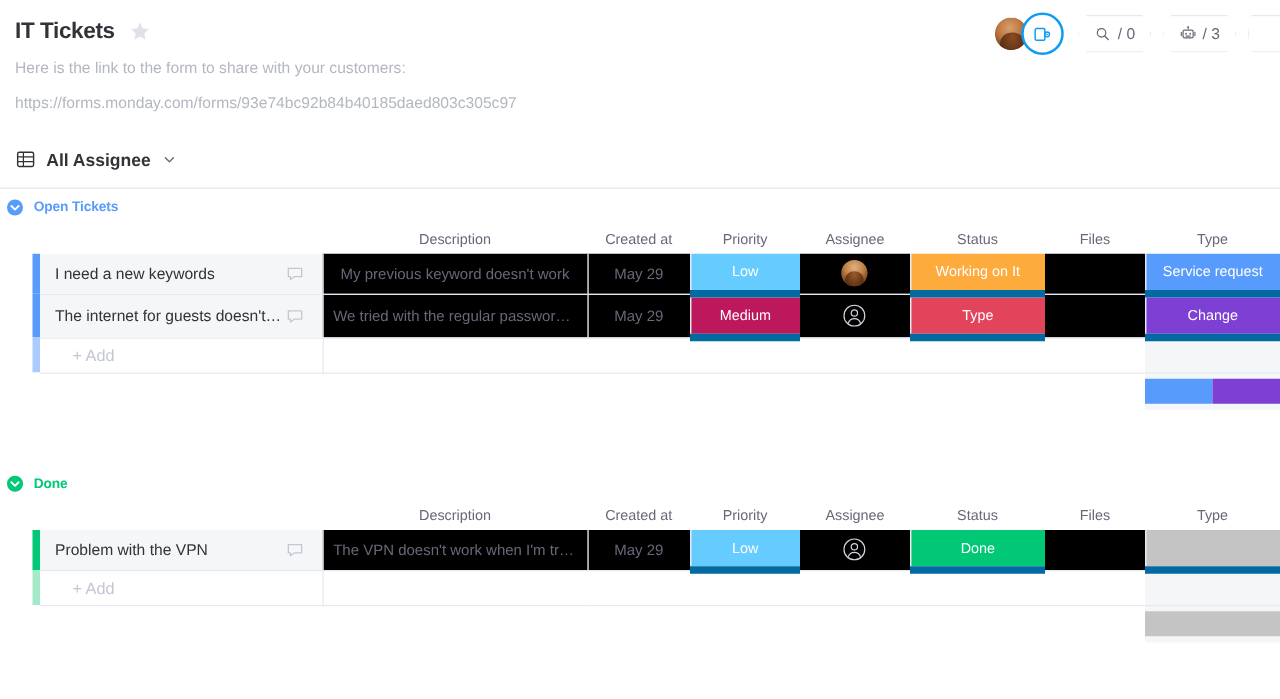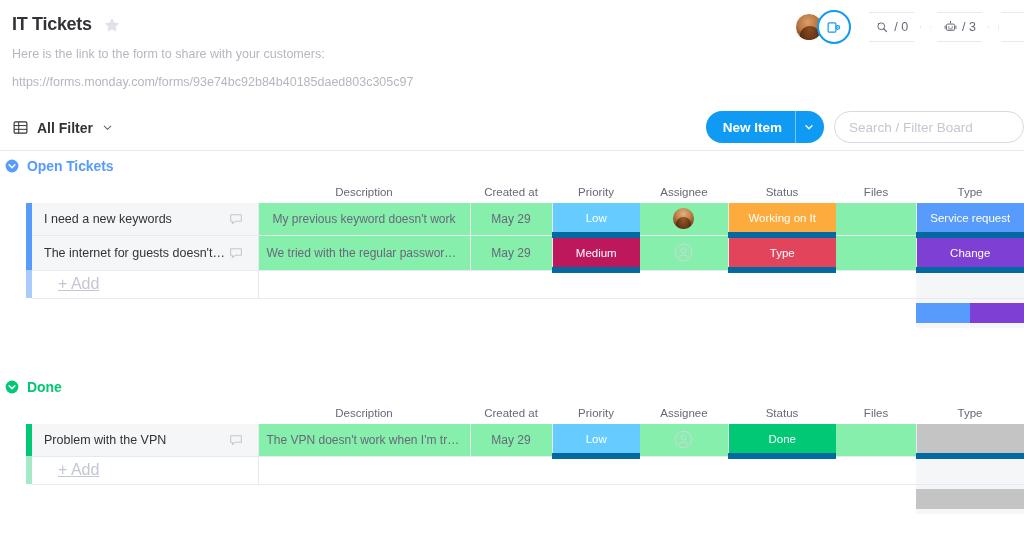--- a/index.html
+++ b/index.html
@@ -87,21 +87,21 @@
 
   
   .board-body { position: relative; }
 
   .group { position: relative; }
   .group-title-row {
     display: flex; align-items: center; gap: 7px;
     height: 30px; padding-left: 4px;
   }
   .group-toggle { width: 16px; height: 16px; display: block; cursor: pointer; }
-  .group-name { font-size: 14px; font-weight: bold; letter-spacing: -0.1px; }
+  .group-name { font-size: 11px; font-weight: bold; letter-spacing: -0.1px; }
 
   table.board { border-collapse: collapse; table-layout: fixed; width: 1024px; }
   table.board td, table.board th { padding: 0; }
 
   th.col-head {
     font-size: 11.5px; font-weight: normal; color: #676879;
     height: 22px; text-align: center; vertical-align: middle;
   }
   th.col-head.name-head { text-align: left; }
 
@@ -113,38 +113,38 @@
     border-right: 1px solid #e6e9ef;
     position: relative;
   }
   .name-inner {
     display: flex; align-items: center; justify-content: space-between;
     padding: 0 14px 0 12px; height: 29px;
   }
   .name-text { font-size: 12.5px; color: #323338; white-space: nowrap; overflow: hidden; text-overflow: ellipsis; }
 
   td.desc-cell, td.date-cell, td.files-cell, td.assignee-cell {
-    background: #86efac; border-bottom: 1px solid #e6e9ef; border-right: 1px solid #e6e9ef;
+    background: #000000; border-bottom: 1px solid #e6e9ef; border-right: 1px solid #e6e9ef;
     text-align: center; font-size: 12px; color: #676879;
   }
   td.desc-cell .txt {
     padding: 0 8px; white-space: nowrap; overflow: hidden; text-overflow: ellipsis;
     font-size: 12px; color: #676879;
   }
   td.color-cell { border-bottom: 6px solid #0369a1; margin-top: 32px; }
   .color-pill {
     height: 29px; display: flex; align-items: center; justify-content: center;
     color: #ffffff; font-size: 11.5px; white-space: nowrap; overflow: hidden;
   }
 
   td.add-cell {
     background: #ffffff; border-bottom: 1px solid #e6e9ef; border-right: 1px solid #e6e9ef;
     height: 28px;
   }
-  .add-text { padding-left: 26px; font-size: 16px; color: #c3c6d4; text-decoration: underline; }
+  .add-text { padding-left: 26px; font-size: 13px; color: #c3c6d4; }
   td.add-empty { background:#ffffff; border-bottom: 1px solid #e6e9ef; }
   td.add-grey { background:#f5f6f8; border-bottom: 1px solid #e6e9ef; }
 
   
   td.sum-blank { background: #ffffff; height: 30px; }
   td.sum-cell { background: #f5f6f8; height: 30px; padding: 5px 4px; }
   .sum-bar { height: 20px; display: flex; width: 100%; }
   .sum-seg { height: 100%; }
   .group-gap { height: 44px; }
 
@@ -215,37 +215,26 @@
     <div class="hex-clipped"></div>
   </div>
 </div>
 
 <div class="toolbar">
   <div class="view-tab">
     <svg viewBox="0 0 24 24" width="17" height="17">
       <rect x="3" y="4" width="18" height="16" rx="1.8" fill="none" stroke="#323338" stroke-width="1.6"></rect>
       <path d="M3 9.3h18M3 14.6h18M9.5 4v16" stroke="#323338" stroke-width="1.4"></path>
     </svg>
-    <span class="label">All Filter</span>
+    <span class="label">All Assignee</span>
     <svg viewBox="0 0 24 24" width="13" height="13">
       <path d="M6 9.5l6 6 6-6" fill="none" stroke="#676879" stroke-width="2" stroke-linecap="round" stroke-linejoin="round"></path>
     </svg>
   </div>
 
-  <div class="toolbar-right">
-    <div class="new-item-btn">
-      <div class="main">New Item</div>
-      <div class="split">
-        <svg viewBox="0 0 24 24" width="12" height="12">
-          <path d="M6 9.5l6 6 6-6" fill="none" stroke="#ffffff" stroke-width="2.6" stroke-linecap="round" stroke-linejoin="round"></path>
-        </svg>
-      </div>
-    </div>
-    <div class="search-box">Search / Filter Board</div>
-  </div>
 </div>
 
 <div class="board-body">
 
   <div class="group">
     <div class="group-title-row">
       <span class="group-toggle">
         <svg viewBox="0 0 20 20" width="16" height="16">
           <circle cx="10" cy="10" r="8" fill="#579bfc"></circle>
           <path d="M6.4 8.5l3.6 3.6 3.6-3.6" fill="none" stroke="#ffffff" stroke-width="1.9" stroke-linecap="round" stroke-linejoin="round"></path>

